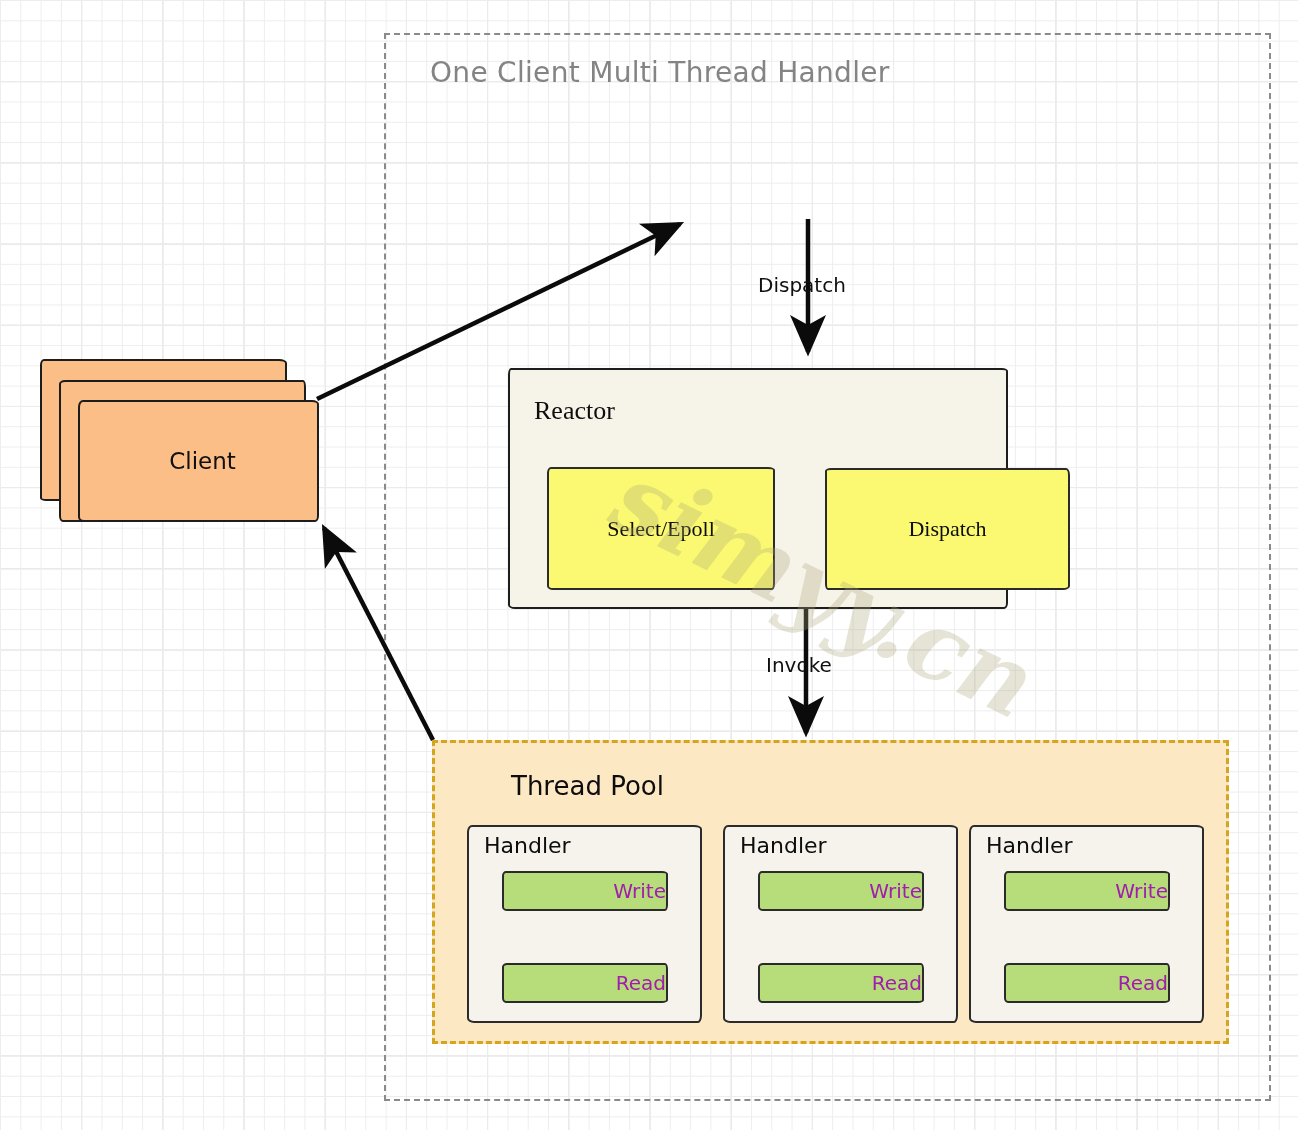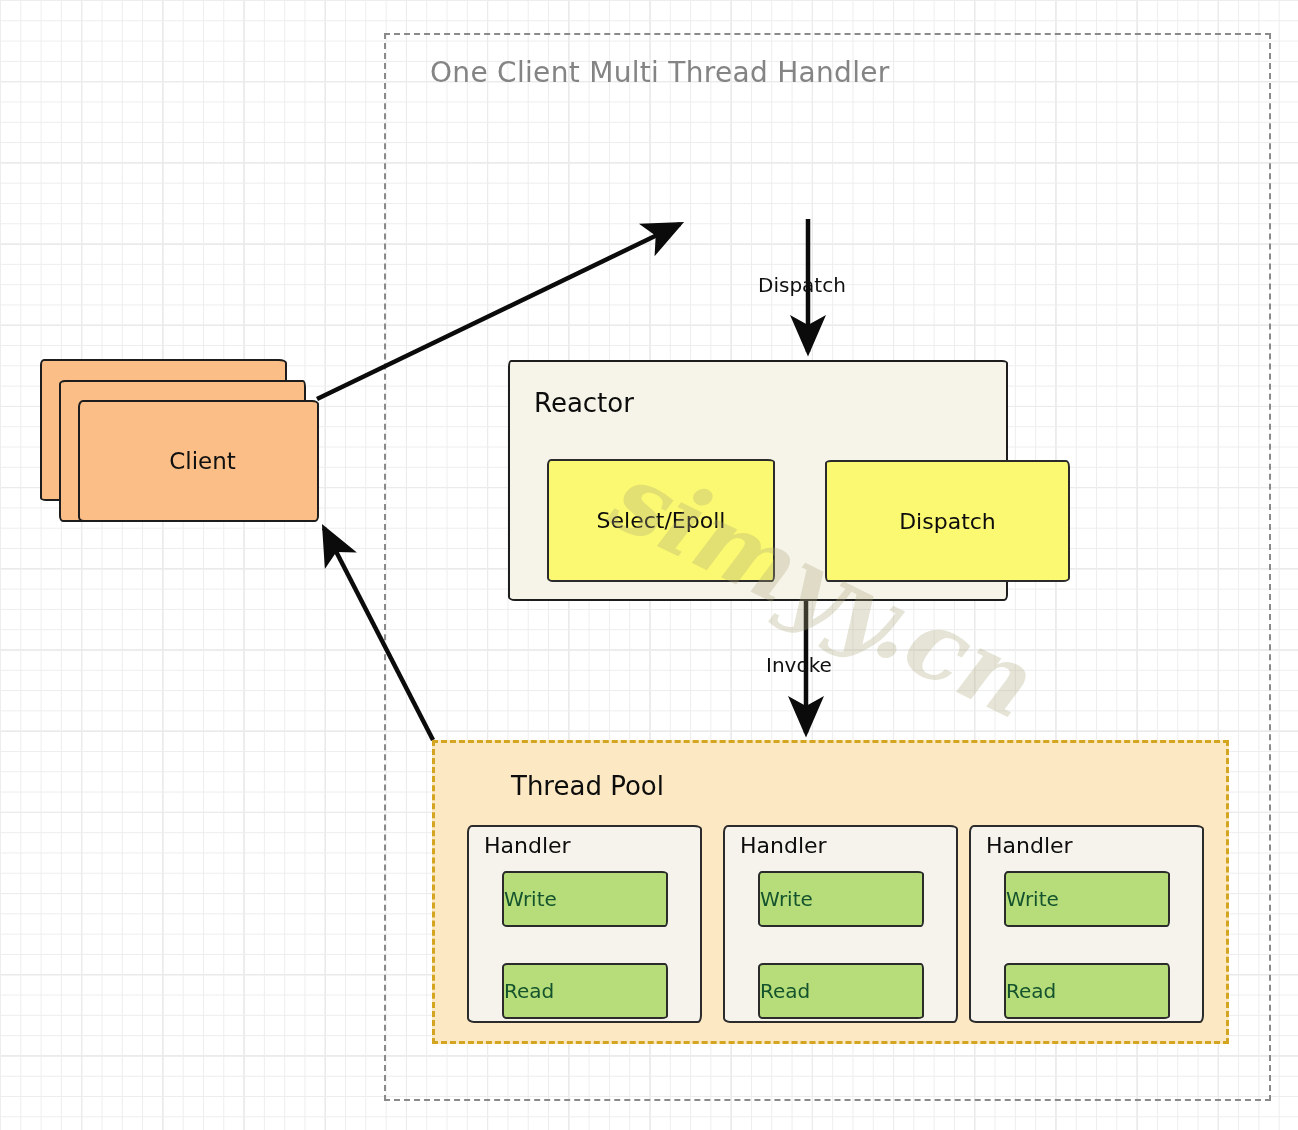--- a/index.html
+++ b/index.html
@@ -74,23 +74,24 @@
     border: 2.5px solid #1d1d1d;
   }
   #client-card-3 { left: 40px;  top: 359px; width: 247px; height: 142px; border-radius: 4px 8px 3px 6px / 6px 4px 8px 3px; }
   #client-card-2 { left: 59px;  top: 380px; width: 247px; height: 142px; border-radius: 6px 3px 7px 4px / 4px 7px 3px 6px; }
   #client-card-1 { left: 78px;  top: 400px; width: 241px; height: 122px;
                    display:flex; align-items:center; justify-content:center;
                    font-size: 23px; color:#101010; border-radius: 5px 7px 4px 6px / 7px 4px 6px 5px; padding-left: 8px; }
 
   
   #reactor {
-    left: 508px; top: 360px; width: 500px; height: 241px;
+    left: 508px; top: 368px; width: 500px; height: 241px;
     background: #f6f3e8;
     display: block;
+    font-family: Liberation Serif, serif;
   }
   #reactor-label {
     position: absolute;
     left: 24px; top: 26px;
     font-size: 26px;
     color: #0d0d0d;
   }
   .yellow-box {
     position: absolute;
     box-sizing: border-box;
@@ -150,25 +151,25 @@
     position: absolute;
     left: 15px; top: 6px;
     font-size: 22px;
     color: #0d0d0d;
   }
   .green-box {
     position: absolute;
     box-sizing: border-box;
     left: 33px;
     width: 166px;
-    height: 56px;
+    height: 40px;
     background: #b6dd79;
     border: 2.5px solid #2b2b2b;
-    display: flex; align-items: center; justify-content: flex-start;
-    font-size: 20px; color: #14532d;
+    display: flex; align-items: center; justify-content: flex-end;
+    font-size: 20px; color: #a21caf;
   }
   .green-write { top: 44px;  border-radius: 4px 6px 3px 5px / 5px 3px 6px 4px; }
   .green-read  { top: 136px; border-radius: 5px 3px 6px 4px / 4px 6px 3px 5px; }
 
   
   .arrow-label {
     position: absolute;
     font-size: 20px;
     color: #101010;
     white-space: nowrap;

